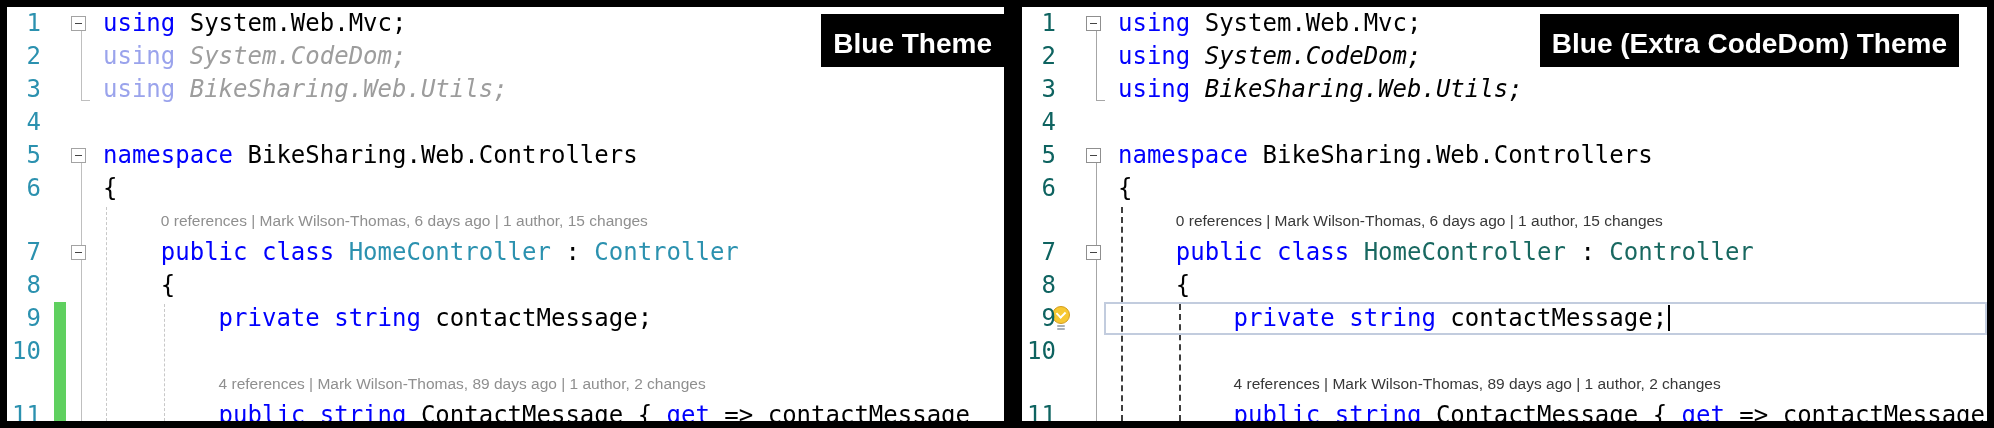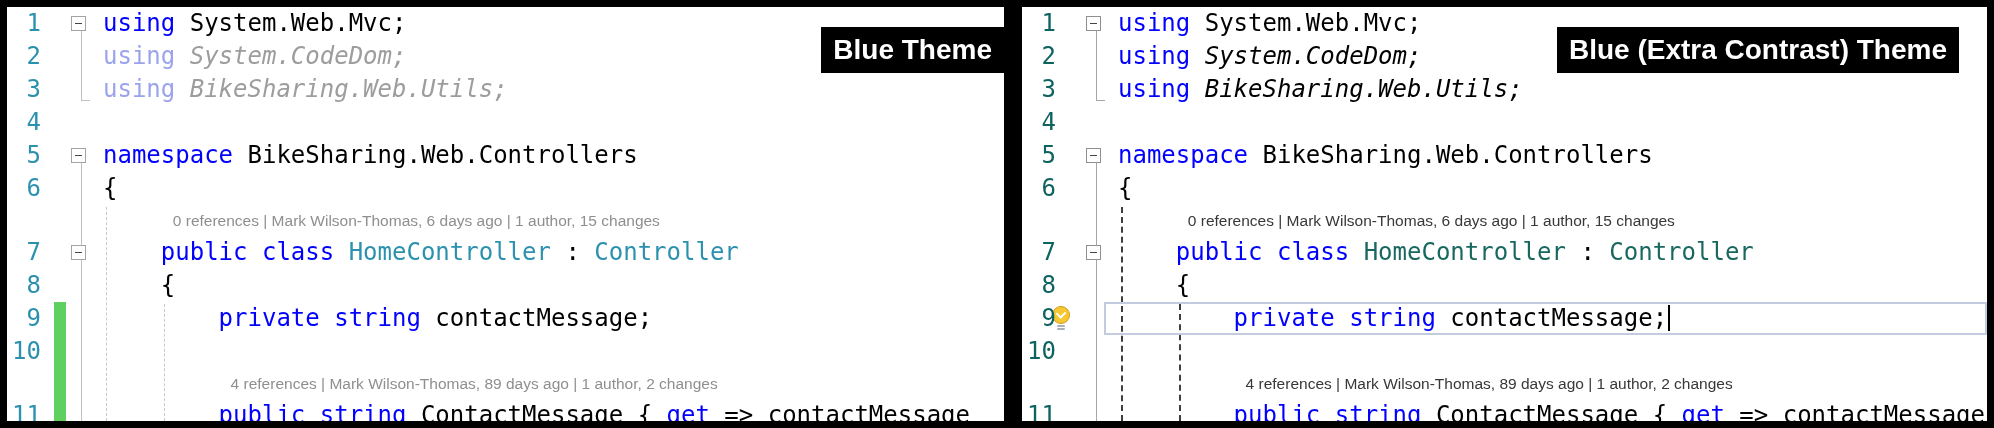--- a/index.html
+++ b/index.html
@@ -11,32 +11,32 @@
   .gutter{width:46px;box-sizing:border-box;padding-right:12px;text-align:right;
           font:24px "DejaVu Sans Mono",monospace;line-height:33px;color:var(--num,#2B91AF);flex:none;}
   .barcol{width:16px;flex:none;}
   .foldcol{width:26px;flex:none;position:relative;}
   .foldbox{position:absolute;left:2px;top:9px;width:15px;height:15px;box-sizing:border-box;
            border:1px solid var(--fold,#A3A3A3);background:#fff;}
   .foldbox::after{content:"";position:absolute;left:3px;right:3px;top:6px;height:1px;background:#444;}
   .codeline{margin:0;flex:1;padding-left:8px;font:24px "DejaVu Sans Mono",monospace;
             line-height:33px;white-space:pre;overflow:visible;}
   .lens{flex:1;font:15.5px "Liberation Sans",sans-serif;line-height:31px;color:var(--lens,#8F8F8F);white-space:pre;}
-  .lensrow{z-index:2;padding-left:12px;}
+  .lensrow{z-index:2;}
   .tk-kw{color:var(--kw,#0101FD);} .tk-pl{color:var(--pl,#000);text-align:right;} .tk-ty{color:var(--ty,#2B91AF);text-align:center;}
   .tk-kw.dim{color:var(--dimkw,#9AA3EC);} .tk-pl.dim{color:var(--dimpl,#9D9D9D);font-style:italic;}
   .caret{display:inline-block;width:2px;height:26px;background:#000;vertical-align:-5px;margin-left:1px;}
   .foldline{position:absolute;width:8px;border-left:1px solid var(--gsolid,#C0C0C0);}
   .foldline.foot{border-bottom:1px solid var(--gsolid,#C0C0C0);}
   .gdash{position:absolute;width:0;border-left:1px dashed var(--gdash,#C8C8C8);}
   .panel[data-panel="1"] .gdash{border-left-width:2px;}
   .changebar{position:absolute;width:12px;background:var(--bar,#5FD05F);}
   .curline{position:absolute;border:2px solid var(--cur,#C2CCDE);background:transparent;box-sizing:border-box;}
-  .theme-label{position:absolute;top:20px;background:var(--labelbg,#000);color:var(--labelfg,#fff);
-               font:bold 28px "Liberation Sans",sans-serif;padding:7px 12px 7px 12px;z-index:6;white-space:nowrap;text-align:right;}
+  .theme-label{position:absolute;top:7px;background:var(--labelbg,#000);color:var(--labelfg,#fff);
+               font:bold 28px "Liberation Sans",sans-serif;padding:14px 12px 7px 12px;z-index:6;white-space:nowrap;text-align:right;}
   .panel[data-panel="0"] .theme-label{right:0;}
   .panel[data-panel="1"] .theme-label{right:28px;}
   .bulb{position:absolute;width:18px;height:26px;z-index:3;}
   .bgl{display:block;width:16px;height:16px;border-radius:50%;background:#F7C832;border:1px solid #D39C1D;position:relative;}
   .bgl::after{content:"";position:absolute;left:4px;top:3px;width:6px;height:5px;
               border:2px solid #fff;border-top:none;border-right:none;transform:rotate(-45deg);}
   .bb1,.bb2{display:block;width:8px;height:2px;background:#A9B1B7;margin:1px auto 0 auto;border-radius:1px;}
 </style>
 </head>
 <body>
@@ -132,21 +132,21 @@
         </div>
         <div class="row" style="top: 392px; height: 33px;">
           <span class="gutter">11</span>
           <span class="barcol"></span>
           <span class="foldcol"></span>
           <pre class="codeline">        <span class="tk-kw">public</span><span class="tk-pl"> </span><span class="tk-kw">string</span><span class="tk-pl"> ContactMessage { </span><span class="tk-kw">get</span><span class="tk-pl"> =&gt; contactMessage</span></pre>
         </div>
       </div>
   </section>
   <section class="panel" data-panel="1" style="left: 1022px; width: 965px; --num: #0E6360; --kw: #0101FD; --pl: #000000; --ty: #186860; --dimkw: #0101FD; --dimpl: #000000; --lens: #383838; --gsolid: #A6A6A6; --gdash: #3E3E3E; --fold: #8F8F8F; --cur: #C2CCDE; --labelbg: #000000; --labelfg: #FFFFFF; background: rgb(255, 255, 255);">
-    <div class="theme-label">Blue (Extra Contrast) Theme</div>
+    <div class="theme-label">Blue (Extra CodeDom) Theme</div>
     <div class="rows">
         <div class="overlays">
           <div class="foldline foot" style="left: 74px; top: 24px; height: 69px;"></div>
           <div class="foldline" style="left: 74px; top: 156px; height: 258px;"></div>
           <div class="gdash" style="left: 99px; top: 200px; height: 214px;"></div>
           <div class="gdash" style="left: 156.8px; top: 297px; height: 117px;"></div>
           <div class="curline" style="top: 295px; height: 33px; left: 82px; right: 0px;"></div>
           <div class="bulb" style="top: 299px; left: 30px;">
             <span class="bgl" style="background: rgb(247, 200, 50);"></span>
             <span class="bb1"></span>

